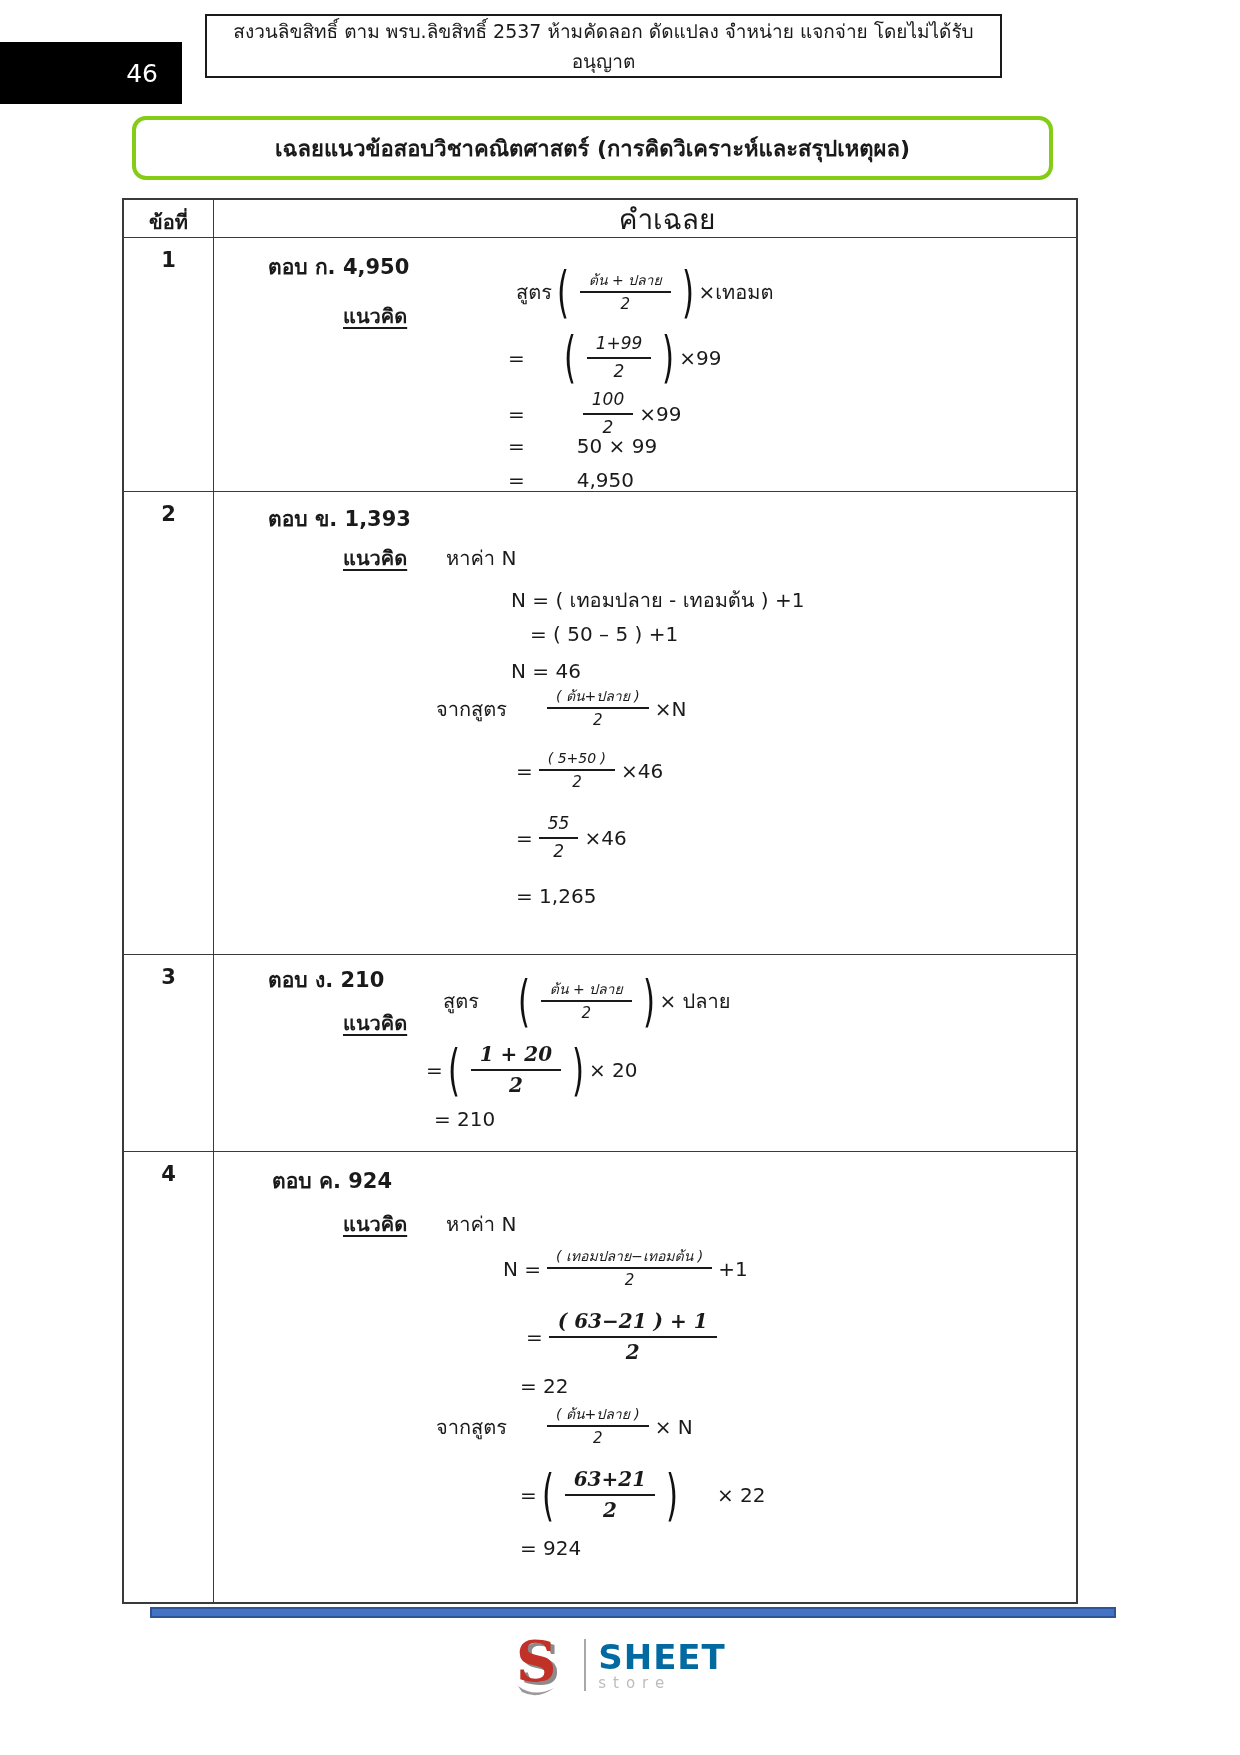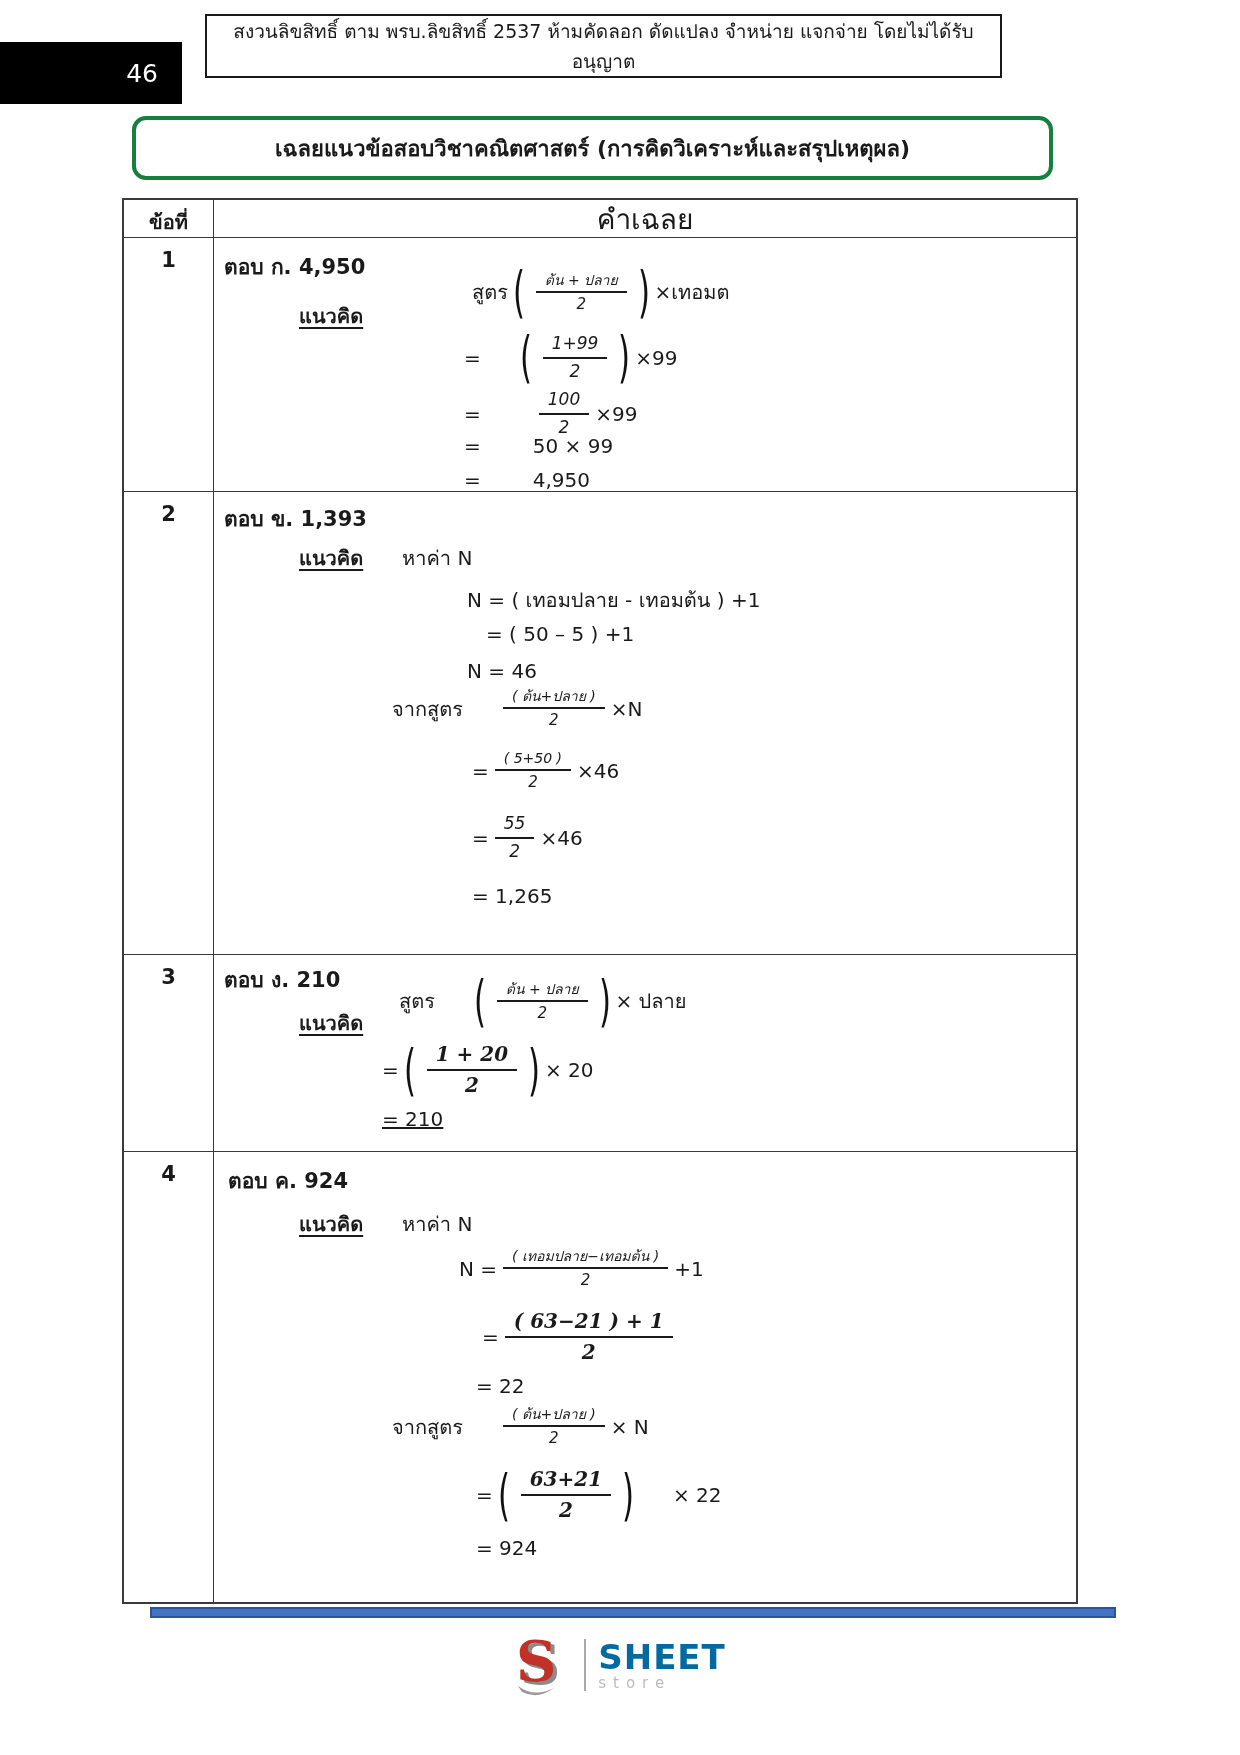--- a/index.html
+++ b/index.html
@@ -19,30 +19,30 @@
     padding-right:24px;box-sizing:border-box;font-size:25px;
   }
   .copyright-box{
     position:absolute;left:205px;top:14px;width:797px;height:64px;
     border:2px solid #1a1a1a;background:#fff;
     display:flex;align-items:center;justify-content:center;
     font-size:19px;box-sizing:border-box;text-align:center;
   }
   .title-box{
     position:absolute;left:132px;top:116px;width:921px;height:64px;
-    border:4px solid #15803d;border-radius:14px;background:#fff;
+    border:4px solid #84cc16;border-radius:14px;background:#fff;
     display:flex;align-items:center;justify-content:center;
     font-size:22px;font-weight:bold;box-sizing:border-box;
   }
   
   .answer-table{
     position:absolute;left:122px;top:198px;width:956px;
     border:2px solid #3a3a3a;box-sizing:border-box;background:#fff;
   }
-  .trow{display:flex;border-bottom:1px solid #3a3a3a;box-sizing:border-box;}
+  .trow{display:flex;border-bottom:1px solid #3a3a3a;box-sizing:border-box;gap:44px;}
   .trow:last-child{border-bottom:none;}
   .cno{
     width:90px;border-right:1px solid #3a3a3a;box-sizing:border-box;
     text-align:center;font-weight:bold;font-size:21px;padding-top:10px;
     flex-shrink:0;
   }
   .cans{flex:1;position:relative;box-sizing:border-box;}
   .hrow{height:38px;}
   .hrow .cno{padding-top:6px;font-size:20px;}
   .hrow .cans{display:flex;align-items:center;justify-content:center;
@@ -214,21 +214,21 @@
       <div class="ln eq" style="left:168px;top:88px;">
         <span>=</span>
         <span class="bp">(</span>
         <span class="fr serif">
           <span class="nu">1 + 20</span>
           <span class="de">2</span>
         </span>
         <span class="bp">)</span>
         <span>× 20</span>
       </div>
-      <div class="ln" style="left:168px;top:152px;text-decoration:underline;">= 210</div>
+      <div class="ln" style="left:176px;top:152px;">= 210</div>
     </div>
   </div>
 
   <div class="trow" style="height:450px;">
     <div class="cno">4</div>
     <div class="cans">
       <div class="answer-line" style="left:14px;top:12px;">ตอบ ค. 924</div>
       <div class="ln method" style="left:85px;top:56px;">แนวคิด</div>
       <div class="ln" style="left:188px;top:56px;">หาค่า N</div>
       <div class="ln eq" style="left:245px;top:96px;">

